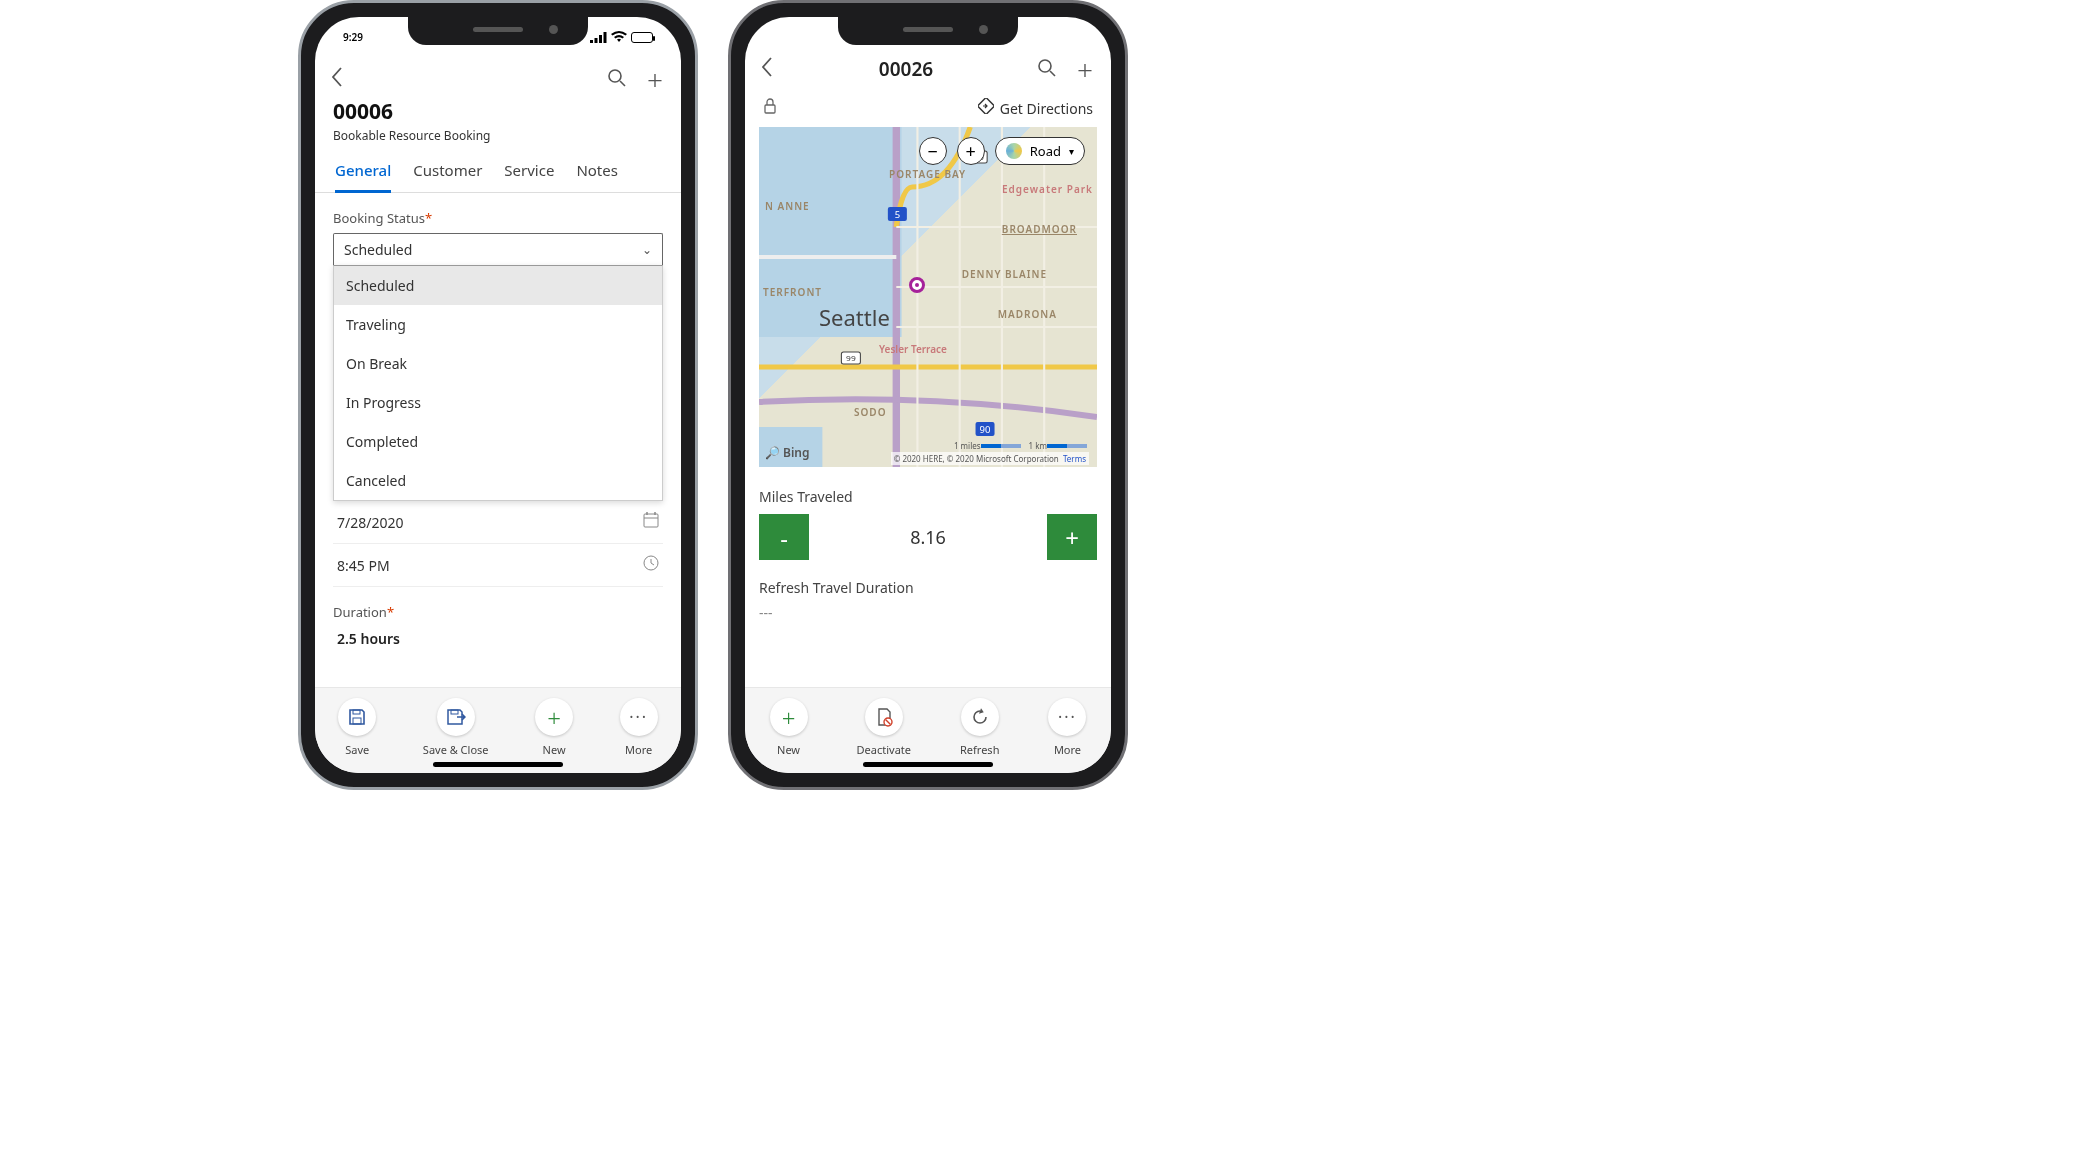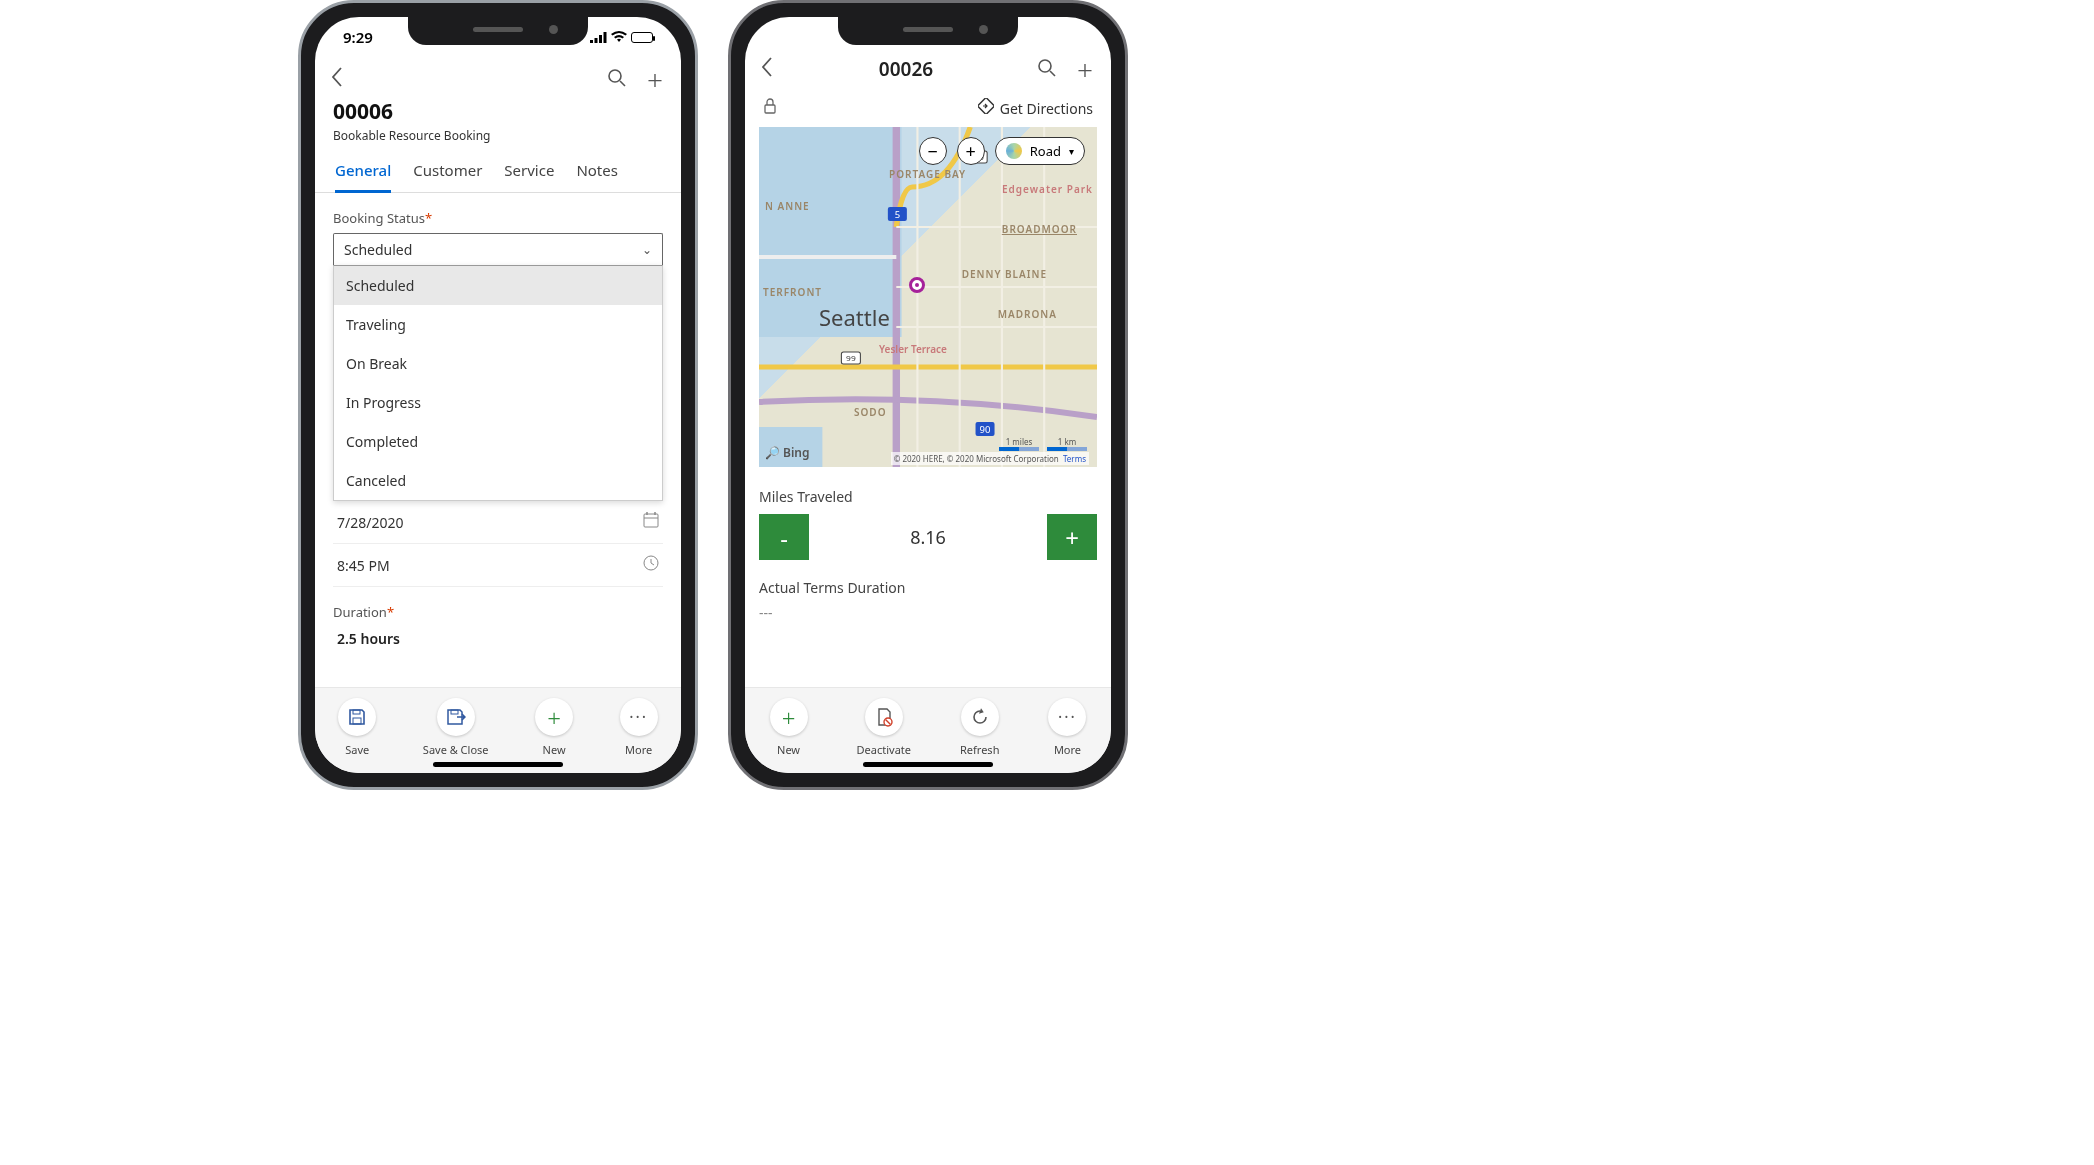--- a/index.html
+++ b/index.html
@@ -61,21 +61,21 @@
   }
 
   
   .status-bar {
     height: 40px;
     display: flex;
     align-items: center;
     justify-content: space-between;
     padding: 0 28px 0 28px;
     font-weight: 600;
-    font-size: 15px;
+    font-size: 10px;
     color: #000;
   }
   .status-right { display: flex; align-items: center; gap: 4px; }
   .signal { width: 17px; height: 11px; }
   .wifi-icon { font-size: 14px; }
   .battery { width: 22px; height: 11px; border:1px solid #000; border-radius:3px; position:relative; }
   .battery::after { content:""; position:absolute; right:-3px; top:3px; width:2px; height:5px; background:#000; border-radius:1px; }
   .battery-fill { width:70%; height:100%; background:#000; border-radius:1px; }
 
   
@@ -196,21 +196,21 @@
     background:#fff;
   }
   .pin::after { content:""; position:absolute; inset:3px; border-radius:50%; background:#a6219a; }
   .map-attr {
     position:absolute; bottom:2px; right:8px; font-size:8px; color:#555; background:rgba(255,255,255,.7);
     padding:1px 3px;
   }
   .map-scale {
     position:absolute; right:10px; bottom:16px; display:flex; gap:8px; font-size:8px; color:#555;
   }
-  .scale-seg { display:flex; flex-direction:column; align-items:center; }
+  .scale-seg { display:flex; flex-direction:row; align-items:center; }
   .scale-bar { width:40px; height:4px; background:linear-gradient(90deg,#0066d1 0 50%,#84a6d8 50% 100%); }
   .bing { position:absolute; left:6px; bottom:6px; font-size:12px; color:#555; font-weight:600; }
 
   .miles-block { margin: 20px 14px 0 14px; }
   .miles-row {
     display:flex; align-items:stretch; margin-top:8px; height:46px;
   }
   .stepper-btn {
     width:50px; background:#2e8b3b; color:#fff; font-size:24px; display:flex;
     align-items:center; justify-content:center; cursor:pointer;
@@ -471,21 +471,21 @@
       </div>
     </div>
 
     <div class="miles-block">
       <div style="font-size:14px; color:#444;">Miles Traveled</div>
       <div class="miles-row">
         <div class="stepper-btn">-</div>
         <div class="miles-val">8.16</div>
         <div class="stepper-btn">+</div>
       </div>
-      <div style="font-size:14px; color:#444; margin-top:18px;">Actual Terms Duration</div>
+      <div style="font-size:14px; color:#444; margin-top:18px;">Refresh Travel Duration</div>
       <div style="font-size:14px; color:#888; margin-top:6px;">---</div>
     </div>
 
     <div style="flex:1"></div>
 
     <div class="bottom-bar">
       <div class="bb-item">
         <div class="bb-circle" style="color:#2e8b3b; font-size:24px; font-weight:300;">+</div>
         <span class="bb-label">New</span>
       </div>

